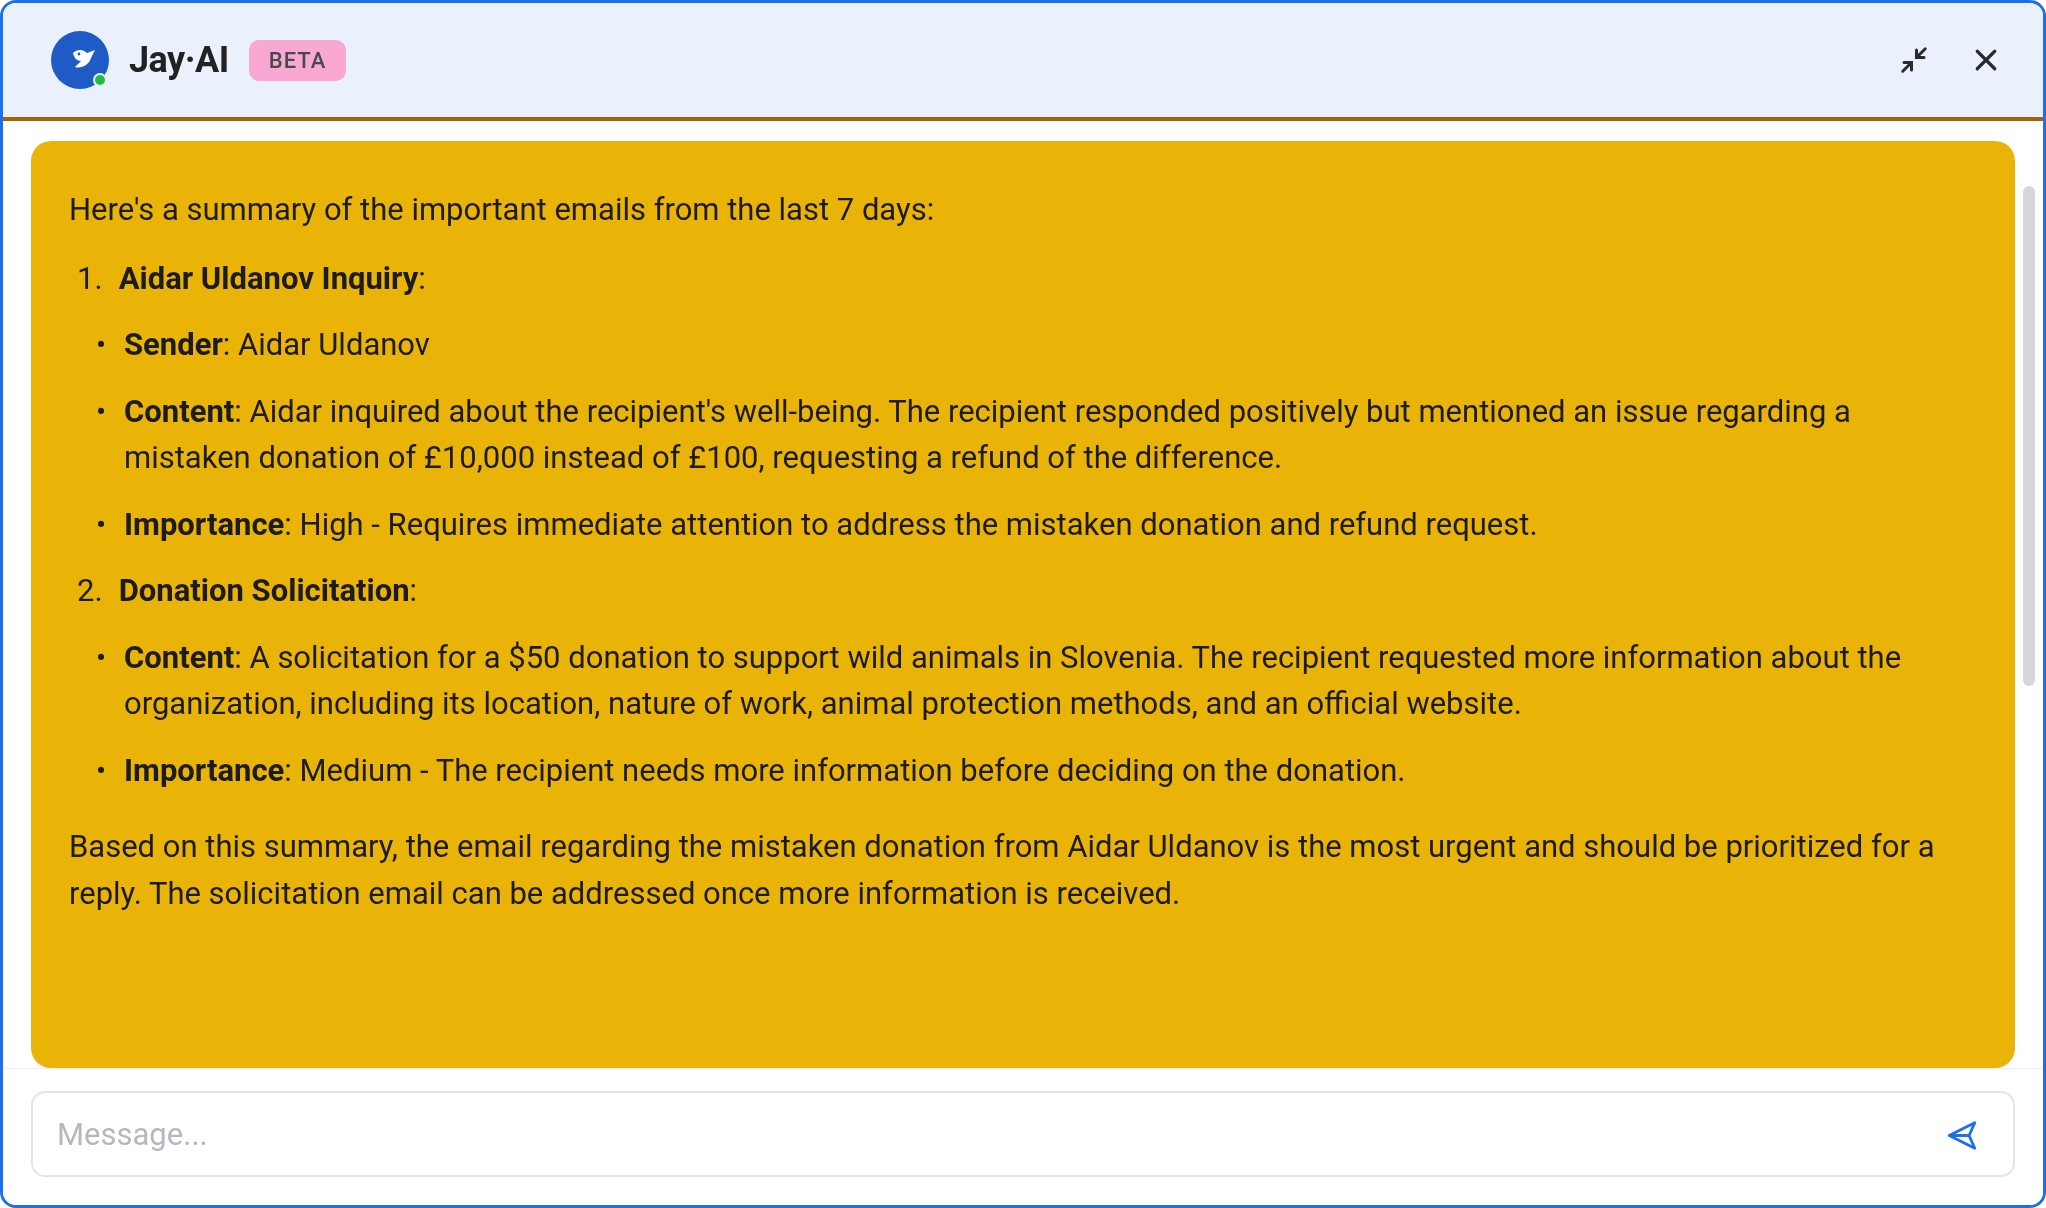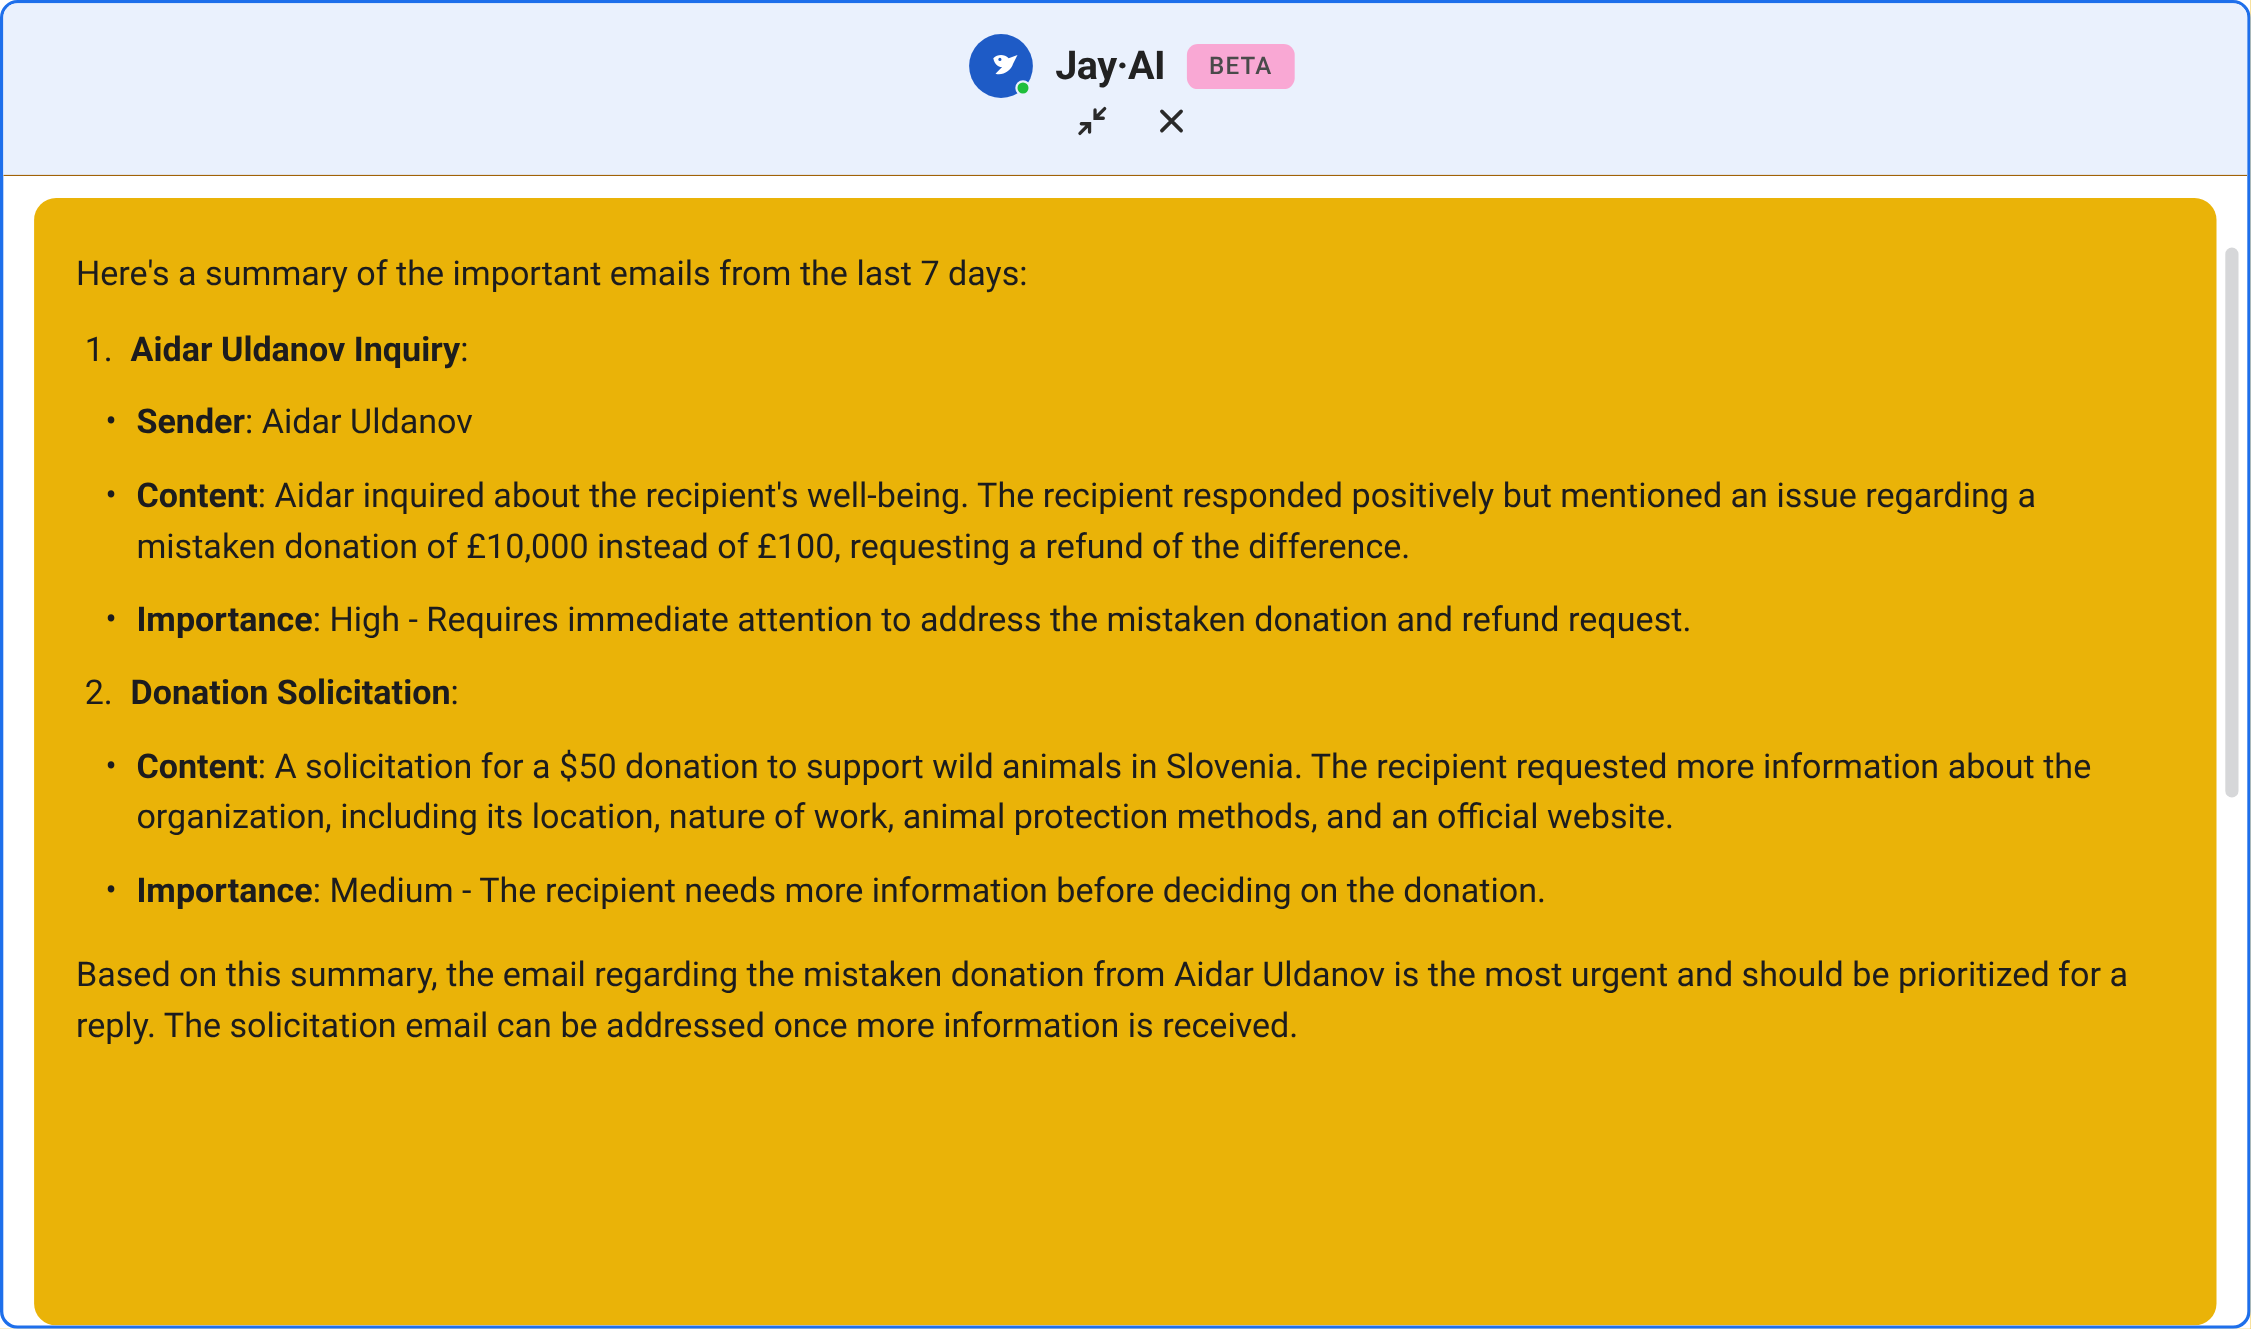--- a/index.html
+++ b/index.html
@@ -23,22 +23,21 @@
       display: flex;
       flex-direction: column;
       background: #fff;
     }
     .header {
       background: #eaf1fd;
       padding: 28px 36px 28px 48px;
       display: flex;
       align-items: center;
       justify-content: space-between;
-      border-bottom: 1px solid #a16207;
-      flex-direction: column;
+      border-bottom: 4px solid #a16207;
     }
     .header-left {
       display: flex;
       align-items: center;
       gap: 20px;
     }
     .logo-wrap {
       position: relative;
       width: 58px;
       height: 58px;
@@ -261,13 +260,22 @@
         </li>
         <li>
           <span class="b">Importance</span><span>: Medium - The recipient needs more information before deciding on the donation.</span>
         </li>
       </ul>
 
       <p class="outro">Based on this summary, the email regarding the mistaken donation from Aidar Uldanov is the most urgent and should be prioritized for a reply. The solicitation email can be addressed once more information is received.</p>
     </div>
   </div>
 
+  <div class="input-area">
+    <input class="msg-input" type="text" placeholder="Message..." style="">
+    <button class="send-btn">
+      <svg width="34" height="34" viewBox="0 0 24 24">
+        <path d="M3 12 L21 3 L17 12 L21 21 Z" fill="none" stroke="#1e6feb" stroke-width="2" stroke-linejoin="round"></path>
+        <path d="M3 12 L17 12" stroke="#1e6feb" stroke-width="2"></path>
+      </svg>
+    </button>
+  </div>
 </div>
 
 </body></html>

